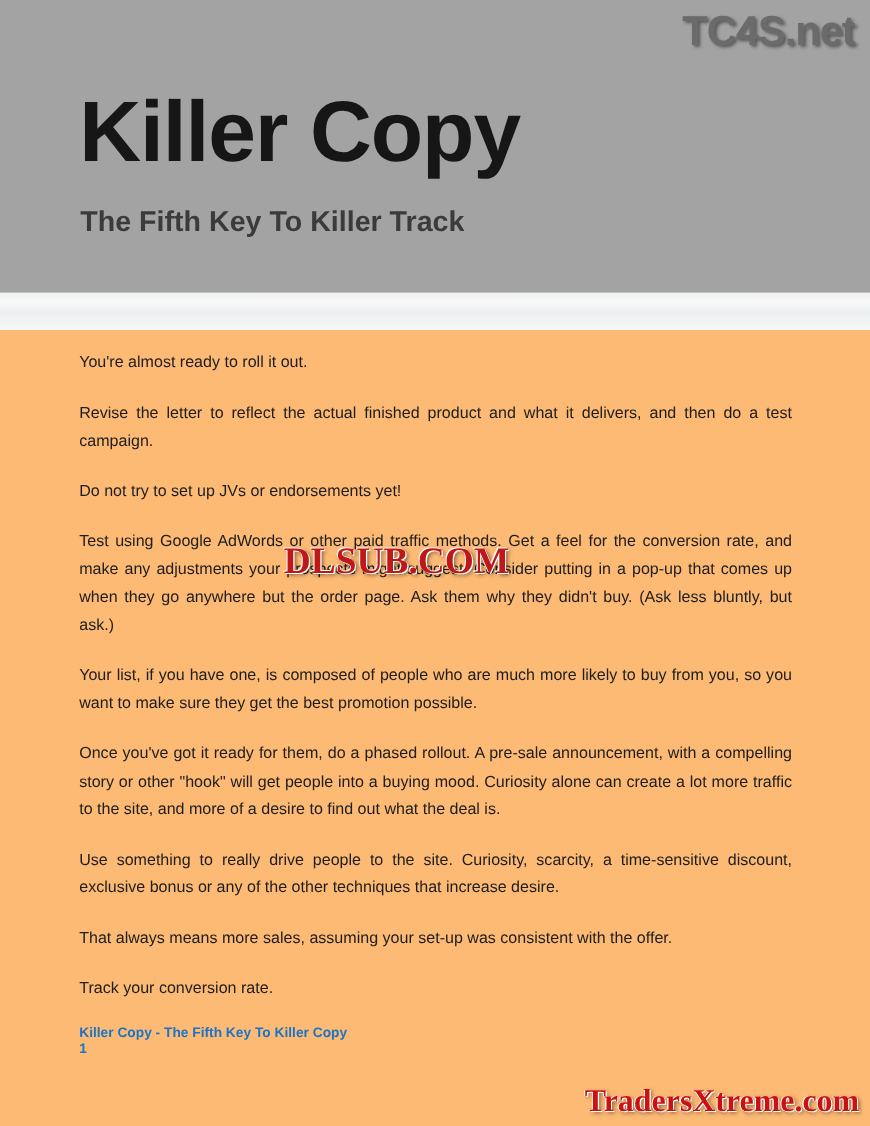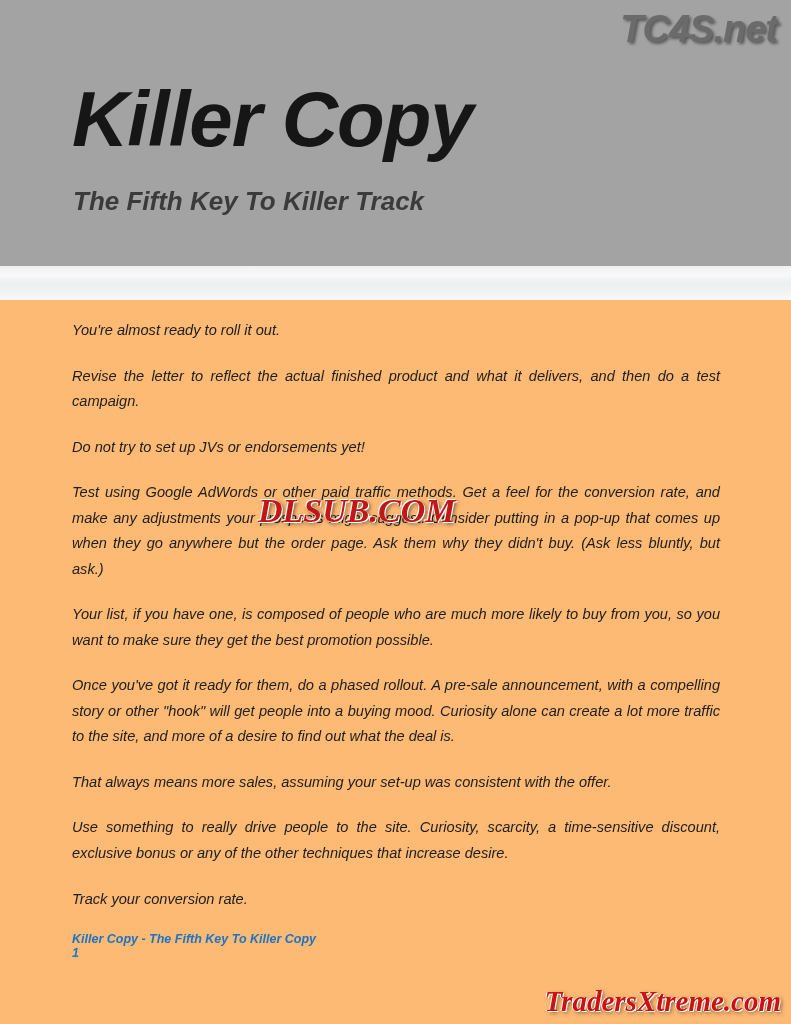--- a/index.html
+++ b/index.html
@@ -13,21 +13,20 @@
     font-family: "Liberation Sans", sans-serif;
     position: relative;
     overflow: hidden;
   }
 
   .page {
     position: relative;
     width: 791px;
     height: 1024px;
     background: #ffffff;
-    font-style: italic;
   }
 
   
   .site-watermark {
     position: absolute;
     top: 8px;
     right: 14px;
     font-family: "Liberation Sans", sans-serif;
     font-size: 38px;
     font-weight: bold;
@@ -189,22 +188,22 @@
   <div class="band-shadow"></div>
 
   <div class="body-area">
     <div class="content">
       <p>You're almost ready to roll it out.</p>
       <p>Revise the letter to reflect the actual finished product and what it delivers, and then do a test campaign.</p>
       <p>Do not try to set up JVs or endorsements yet!</p>
       <p>Test using Google AdWords or other paid traffic methods. Get a feel for the conversion rate, and make any adjustments your prospects might suggest. Consider putting in a pop-up that comes up when they go anywhere but the order page. Ask them why they didn't buy. (Ask less bluntly, but ask.)</p>
       <p>Your list, if you have one, is composed of people who are much more likely to buy from you, so you want to make sure they get the best promotion possible.</p>
       <p>Once you've got it ready for them, do a phased rollout. A pre-sale announcement, with a compelling story or other "hook" will get people into a buying mood. Curiosity alone can create a lot more traffic to the site, and more of a desire to find out what the deal is.</p>
+      <p>Use something to really drive people to the site. Curiosity, scarcity, a time-sensitive discount, exclusive bonus or any of the other techniques that increase desire.</p>
       <p>That always means more sales, assuming your set-up was consistent with the offer.</p>
-      <p>Use something to really drive people to the site. Curiosity, scarcity, a time-sensitive discount, exclusive bonus or any of the other techniques that increase desire.</p>
       <p class="last">Track your conversion rate.</p>
     </div>
   </div>
 
   <div class="footer">
     <span class="footer-title">Killer Copy - The Fifth Key To Killer Copy</span>
     <span class="footer-page">1</span>
   </div>
 
   <div class="dlsub-watermark">DLSUB.COM</div>

